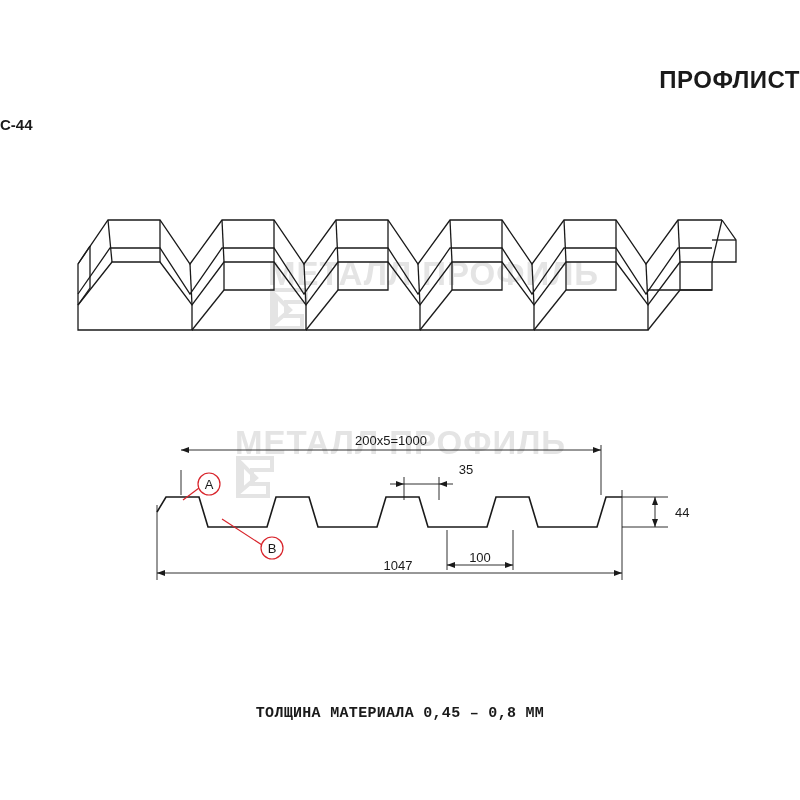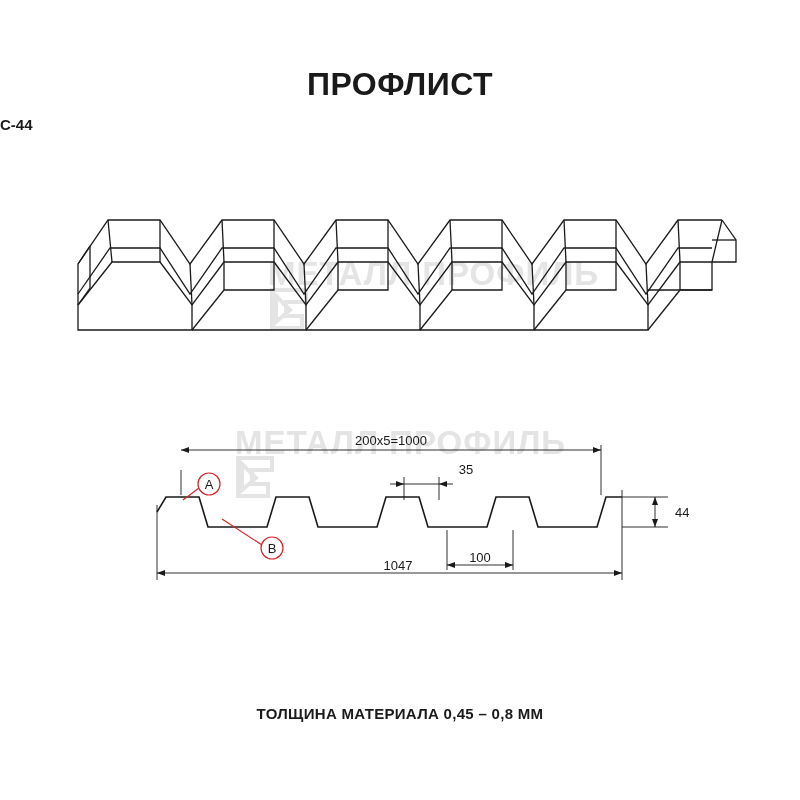--- a/index.html
+++ b/index.html
@@ -17,22 +17,22 @@
   }
   .page {
     position: absolute;
     inset: 0;
   }
   .title {
     position: absolute;
     top: 66px;
     left: 0;
     width: 800px;
-    text-align: center;
-    font-size: 32px;
+    text-align: right;
+    font-size: 24px;
     font-weight: bold;
     letter-spacing: 0.5px;
     color: #1a1a1a;
   }
   .subtitle {
     position: absolute;
     top: 116px;
     left: 0;
     width: 800px;
     font-size: 15px;
@@ -42,20 +42,21 @@
   .footer {
     position: absolute;
     top: 705px;
     left: 0;
     width: 800px;
     text-align: center;
     font-size: 15px;
     font-weight: bold;
     letter-spacing: 0.3px;
     color: #1a1a1a;
+    font-family: Liberation Mono, monospace;
   }
   .svg-layer {
     position: absolute;
     top: 0;
     left: 0;
   }
   .wm {
     position: absolute;
     font-family: "Liberation Sans", sans-serif;
     font-weight: bold;

